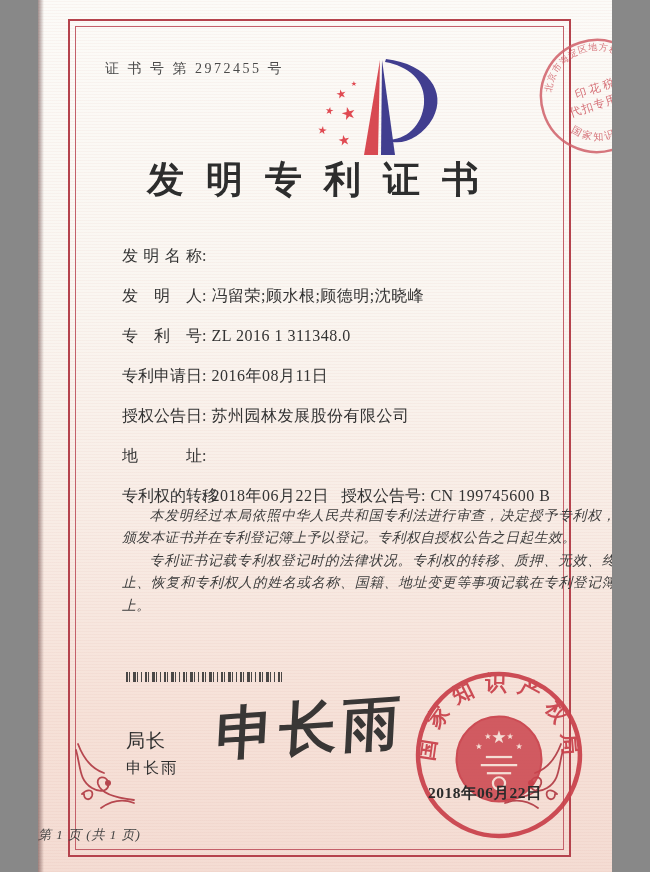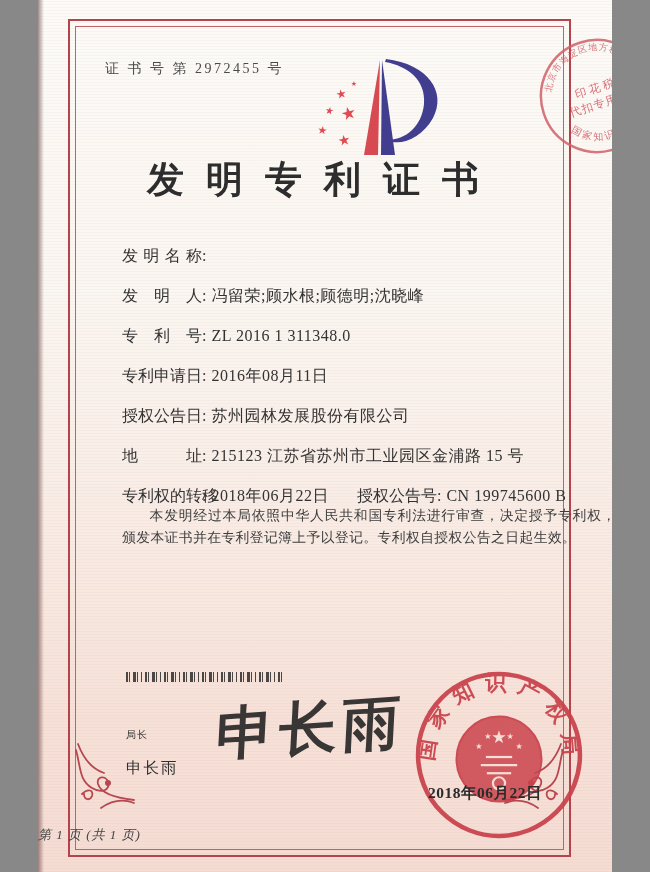--- a/index.html
+++ b/index.html
@@ -44,38 +44,38 @@
   .title{
     position:absolute;left:0;right:11px;top:155px;z-index:2;
     text-align:center;font-size:37px;font-weight:600;color:#2d2d2d;
     letter-spacing:22px;padding-left:9px;white-space:nowrap;
   }
   .fields{position:absolute;left:84px;top:246px;right:58px;z-index:2;}
   .frow{display:flex;line-height:20px;margin-bottom:20px;font-size:16px;white-space:nowrap;}
   .flabel{width:80px;color:#333;text-align:justify;text-align-last:justify;flex:none;}
   .fcolon{flex:none;margin-right:5px;}
   .fvalue{letter-spacing:.5px;color:#333;}
-  .fpair2{display:flex;margin-left:28px;}
+  .fpair2{display:flex;margin-left:12px;}
   .body-text{
     position:absolute;left:84px;top:505px;width:494px;z-index:2;
     font-size:13.8px;line-height:22.4px;color:#3d3d3d;
-    text-align:justify;word-break:break-all;
+    text-align:justify;word-break:break-all;font-style:italic;
   }
   .body-text p{margin:0;text-indent:2em;letter-spacing:.4px;}
   .barcode{
     position:absolute;left:88px;top:672px;width:158px;height:10px;z-index:2;
     background:repeating-linear-gradient(90deg,
       #2c2c2c 0 2px,transparent 2px 3px,
       #2c2c2c 3px 4px,transparent 4px 7px,
       #2c2c2c 7px 10px,transparent 10px 11px,
       #2c2c2c 11px 12px,transparent 12px 15px,
       #2c2c2c 15px 16px,transparent 16px 19px);
     opacity:.85;
   }
-  .director-label{position:absolute;left:88px;top:728px;font-size:10px;color:#2f2f2f;z-index:2;letter-spacing:1px;}
+  .director-label{position:absolute;left:88px;top:728px;font-size:19px;color:#2f2f2f;z-index:2;letter-spacing:1px;}
   .director-name{position:absolute;left:88px;top:758px;font-size:15.5px;color:#2f2f2f;z-index:2;letter-spacing:2px;}
   .autograph{
     position:absolute;left:178px;top:690px;z-index:2;
     font-size:58px;font-weight:600;color:#202020;opacity:.88;
     transform:rotate(-4deg) skewX(-7deg);letter-spacing:5px;white-space:nowrap;
   }
   .office-seal{position:absolute;left:374px;top:668px;z-index:3;opacity:.93;}
   .seal-date{
     position:absolute;left:390px;top:783px;z-index:4;
     font-size:15.5px;font-weight:700;color:#2b2b2b;letter-spacing:.5px;white-space:nowrap;
@@ -167,36 +167,36 @@
       <span class="fvalue">2016年08月11日</span>
     </div>
     <div class="frow">
       <span class="flabel">授权公告日</span>
         <span class="fcolon">:</span>
       <span class="fvalue">苏州园林发展股份有限公司</span>
     </div>
     <div class="frow">
       <span class="flabel">地址</span>
         <span class="fcolon">:</span>
-      <span class="fvalue">215123 江苏省苏州市工业园区金浦路 15 号</span>
     </div>
     <div class="frow">
       <span class="flabel">专利权的转移</span>
         <span class="fcolon">:</span>
       <span class="fvalue">2018年06月22日</span>
       <span class="fpair2">
         <span class="flabel">授权公告号</span>
           <span class="fcolon">:</span>
         <span class="fvalue">CN 199745600 B</span>
       </span>
     </div>
   </div>
 
   <div class="body-text">
     <p>本发明经过本局依照中华人民共和国专利法进行审查，决定授予专利权，颁发本证书并在专利登记簿上予以登记。专利权自授权公告之日起生效。</p>
+    <p>专利证书记载专利权登记时的法律状况。专利权的转移、质押、无效、终止、恢复和专利权人的姓名或名称、国籍、地址变更等事项记载在专利登记簿上。</p>
   </div>
 
   <div class="barcode"></div>
 
   <div class="director-label">局长</div>
   <div class="director-name">申长雨</div>
   <div class="autograph">申长雨</div>
 
   <svg class="office-seal" width="174" height="174" viewBox="0 0 172 172">
     <defs>

